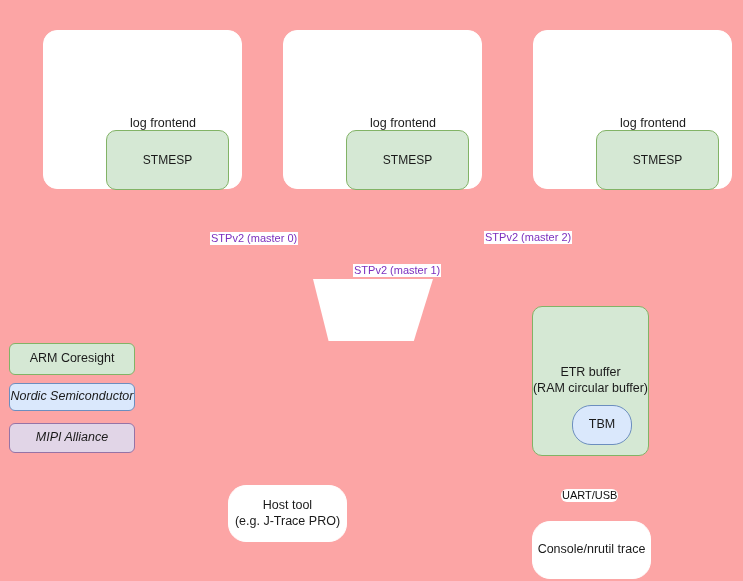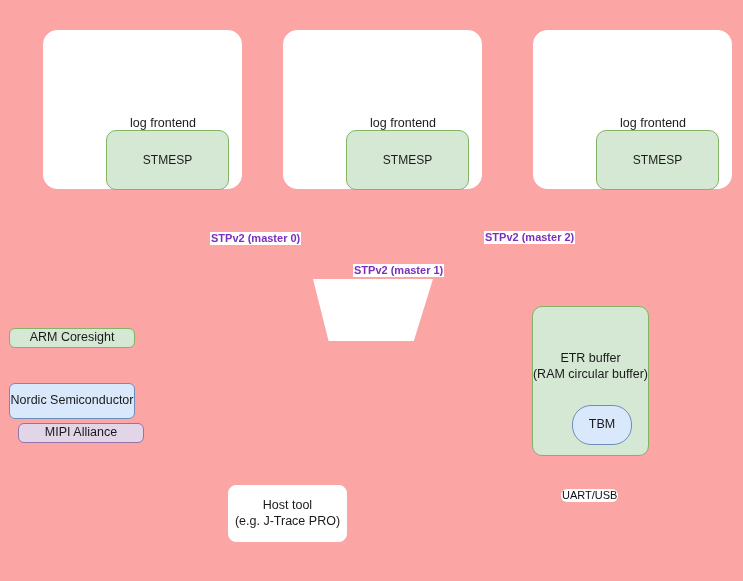--- a/index.html
+++ b/index.html
@@ -30,21 +30,21 @@
   }
   
   .card-white {
     background: #ffffff;
     border: 1px solid #ffffff;
     border-radius: 14px;
   }
   .host-box {
     background: #ffffff;
     border: 1px solid #ffffff;
-    border-radius: 8px;
+    border-radius: 18px;
     font-size: 12.5px;
   }
   
   .green-box {
     background: #d5e8d4;
     border: 1px solid #82b366;
     border-radius: 10px;
     font-size: 12px;
   }
   
@@ -73,21 +73,21 @@
   .edge-label {
     position: absolute;
     font-size: 11px;
     white-space: nowrap;
     background: #ffffff;
     padding: 0 1px;
     line-height: 1.15;
   }
   .edge-label.stp {
     color: #7b2fbe;
-    font-weight: bold;
+    font-weight: normal;
   }
   .edge-label.coresight {
     color: #136b35;
     font-weight: bold;
   }
   .edge-label.uart {
     color: #0d0d0d;
     font-weight: normal;
     border-radius: 6px;
   }
@@ -120,24 +120,25 @@
   <div class="edge-label stp" style="left:484px; top:231px;">STPv2 (master 2)</div>
 
   <div class="trapezoid" style="left:313px; top:279px; width:120px; height:62px;
               clip-path: polygon(0% 0%, 100% 0%, 84% 100%, 13% 100%);"></div>
 
 
   <div class="node host-box multiline" style="left:228px; top:485px; width:119px; height:57px;">Host tool
 (e.g. J-Trace PRO)</div>
 
   <div class="node green-box" style="left:532px; top:306px; width:117px; height:150px; display:block;"></div>
-  <div class="node multiline" style="left:532px; top:351px; width:117px; height:32px; font-size:12.5px;">ETR buffer
+  <div class="node multiline" style="left:532px; top:365px; width:117px; height:32px; font-size:12.5px;">ETR buffer
 (RAM circular buffer)</div>
   <div class="node blue-box" style="left:572px; top:405px; width:60px; height:40px;">TBM</div>
 
   <div class="edge-label uart" style="left:561px; top:489px;">UART/USB</div>
 
+  <div class="node host-box" style="left:532px; top:521px; width:119px; height:58px;">Console/nrutil trace</div>
 
-  <div class="node legend-box legend-green" style="left:9px; top:328px; width:126px; height:20px;">ARM Coresight</div>
-  <div class="node legend-box legend-blue" style="left:9px; top:383px; width:126px; height:36px;">Nordic Semiconductor</div>
-  <div class="node legend-box legend-purple" style="left:18px; top:423px; width:126px; height:20px;">MIPI Alliance</div>
+  <div class="node legend-box legend-green" style="left:9px; top:343px; width:126px; height:32px;">ARM Coresight</div>
+  <div class="node legend-box legend-blue" style="left:9px; top:383px; width:126px; height:28px;font-style:italic;">Nordic Semiconductor</div>
+  <div class="node legend-box legend-purple" style="left:9px; top:423px; width:126px; height:30px;font-style:italic;">MIPI Alliance</div>
 
 </div>
 
 </body></html>

